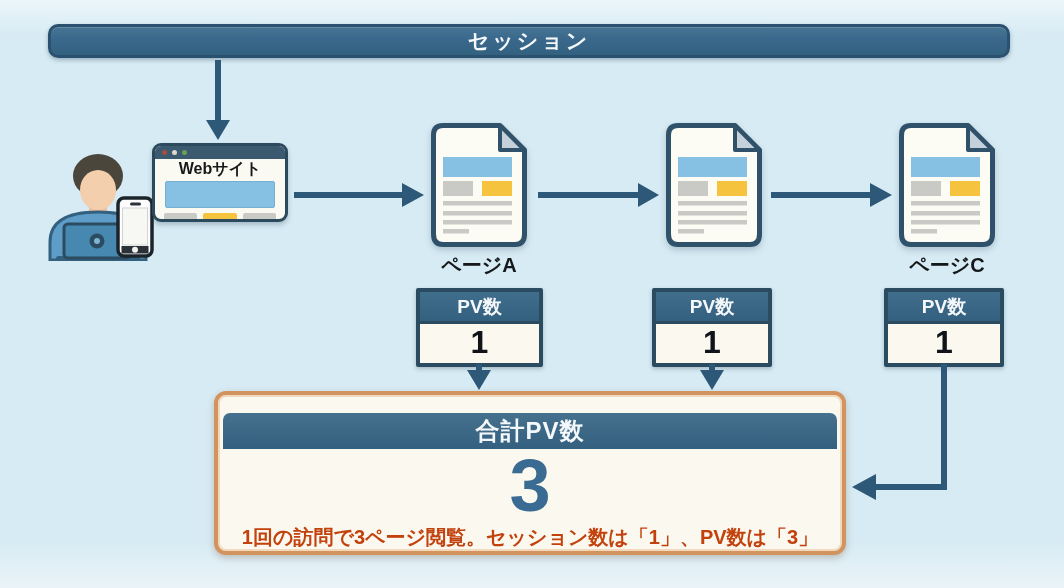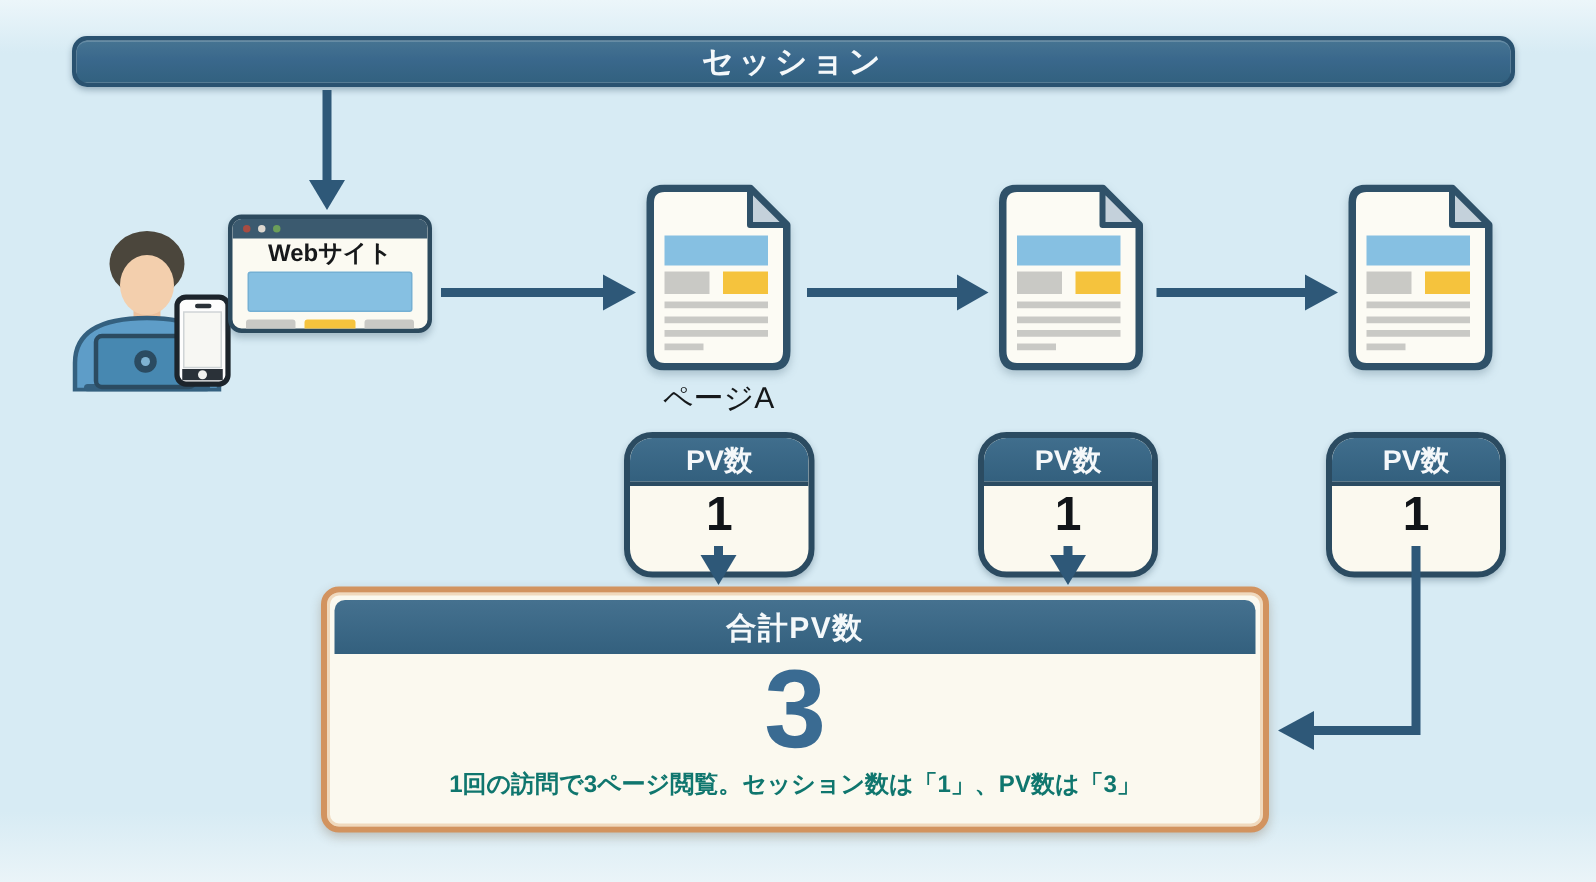--- a/index.html
+++ b/index.html
@@ -46,27 +46,27 @@
   .b-hero{margin:1px 10px 0;height:25px;background:var(--doc-blue);border:1px solid #74b0d4;border-radius:2px;}
   .b-cols{display:flex;gap:6px;margin:5px 9px 0;}
   .b-col{flex:1;}
   .b-box{height:19px;border-radius:2px;background:var(--doc-gray);}
   .b-box.y{background:var(--doc-yellow);}
   .b-line{height:2.5px;border-radius:1px;background:#b9b9b4;margin-top:3.5px;}
   
   .doc{position:absolute;width:98px;height:124px;filter:drop-shadow(0 3px 3px rgba(40,70,90,.25));}
   .page-label{
     position:absolute;top:252px;width:160px;text-align:center;
-    font-weight:normal;font-size:20px;color:#15181a;
+    font-weight:bold;font-size:20px;color:#15181a;
   }
   
   .pv-box{
-    position:absolute;top:288px;height:97px;box-sizing:border-box;
+    position:absolute;top:288px;height:79px;box-sizing:border-box;
     background:var(--card-bg);
-    border:4px solid var(--box-border);border-radius:19px;overflow:hidden;
+    border:4px solid var(--box-border);border-radius:2px;overflow:hidden;
     box-shadow:0 2px 4px rgba(40,70,90,.3);
   }
   .pv-head{
     height:29px;background:linear-gradient(180deg,#406e8d,var(--header-fill));
     border-bottom:3px solid var(--box-border);
     display:flex;align-items:center;justify-content:center;
     color:#f5f8fa;font-weight:bold;font-size:19px;
   }
   .pv-value{
     height:37px;display:flex;align-items:center;justify-content:center;
@@ -77,29 +77,29 @@
     position:absolute;left:214px;top:391px;width:632px;height:164px;box-sizing:border-box;
     background:var(--card-bg);
     border:4px solid var(--accent-orange);border-radius:12px;
     box-shadow:inset 0 0 0 2px #f0d9bd, 0 3px 7px rgba(110,80,50,.3);
     padding:5px;
   }
   .total-head{
     height:36px;border-radius:7px 7px 0 0;
     background:linear-gradient(180deg,#45718f,var(--header-fill));
     display:flex;align-items:center;justify-content:center;
-    color:#f4f8fa;font-weight:bold;font-size:20px;letter-spacing:1px;
+    color:#f4f8fa;font-weight:bold;font-size:24px;letter-spacing:1px;margin-top:13px;
   }
   .total-value{
     height:74px;display:flex;align-items:center;justify-content:center;
     font-size:74px;line-height:74px;font-weight:bold;color:var(--total-value-blue);
   }
   .total-caption{
     height:30px;line-height:28px;text-align:center;white-space:nowrap;
-    font-weight:bold;font-size:16px;color:#0f766e;
+    font-weight:bold;font-size:20px;color:#c2410c;
   }
 </style>
 </head>
 <body>
 
 <div class="stage">
 
   <div class="banner">
     <span>セッション</span>
   </div>
@@ -190,20 +190,21 @@
       <rect x="13" y="58" width="30" height="15" fill="#c9c9c5"></rect>
       <rect x="52" y="58" width="30" height="15" fill="#f5c33d"></rect>
       <rect x="13" y="78" width="69" height="4.5" fill="#c9c9c5"></rect>
       <rect x="13" y="88" width="69" height="4.5" fill="#c9c9c5"></rect>
       <rect x="13" y="97" width="69" height="4.5" fill="#c9c9c5"></rect>
       <rect x="13" y="106" width="26" height="4.5" fill="#c9c9c5"></rect>
     </svg>
   </div>
 
   <div class="page-label" style="left:399px;">ページA</div>
+  <div class="page-label" style="left:867px;">ページC</div>
 
   <div class="pv-box" style="left:416px;width:127px;">
     <div class="pv-head">PV数</div>
     <div class="pv-value">1</div>
   </div>
   <div class="pv-box" style="left:652px;width:120px;">
     <div class="pv-head">PV数</div>
     <div class="pv-value">1</div>
   </div>
   <div class="pv-box" style="left:884px;width:120px;">

